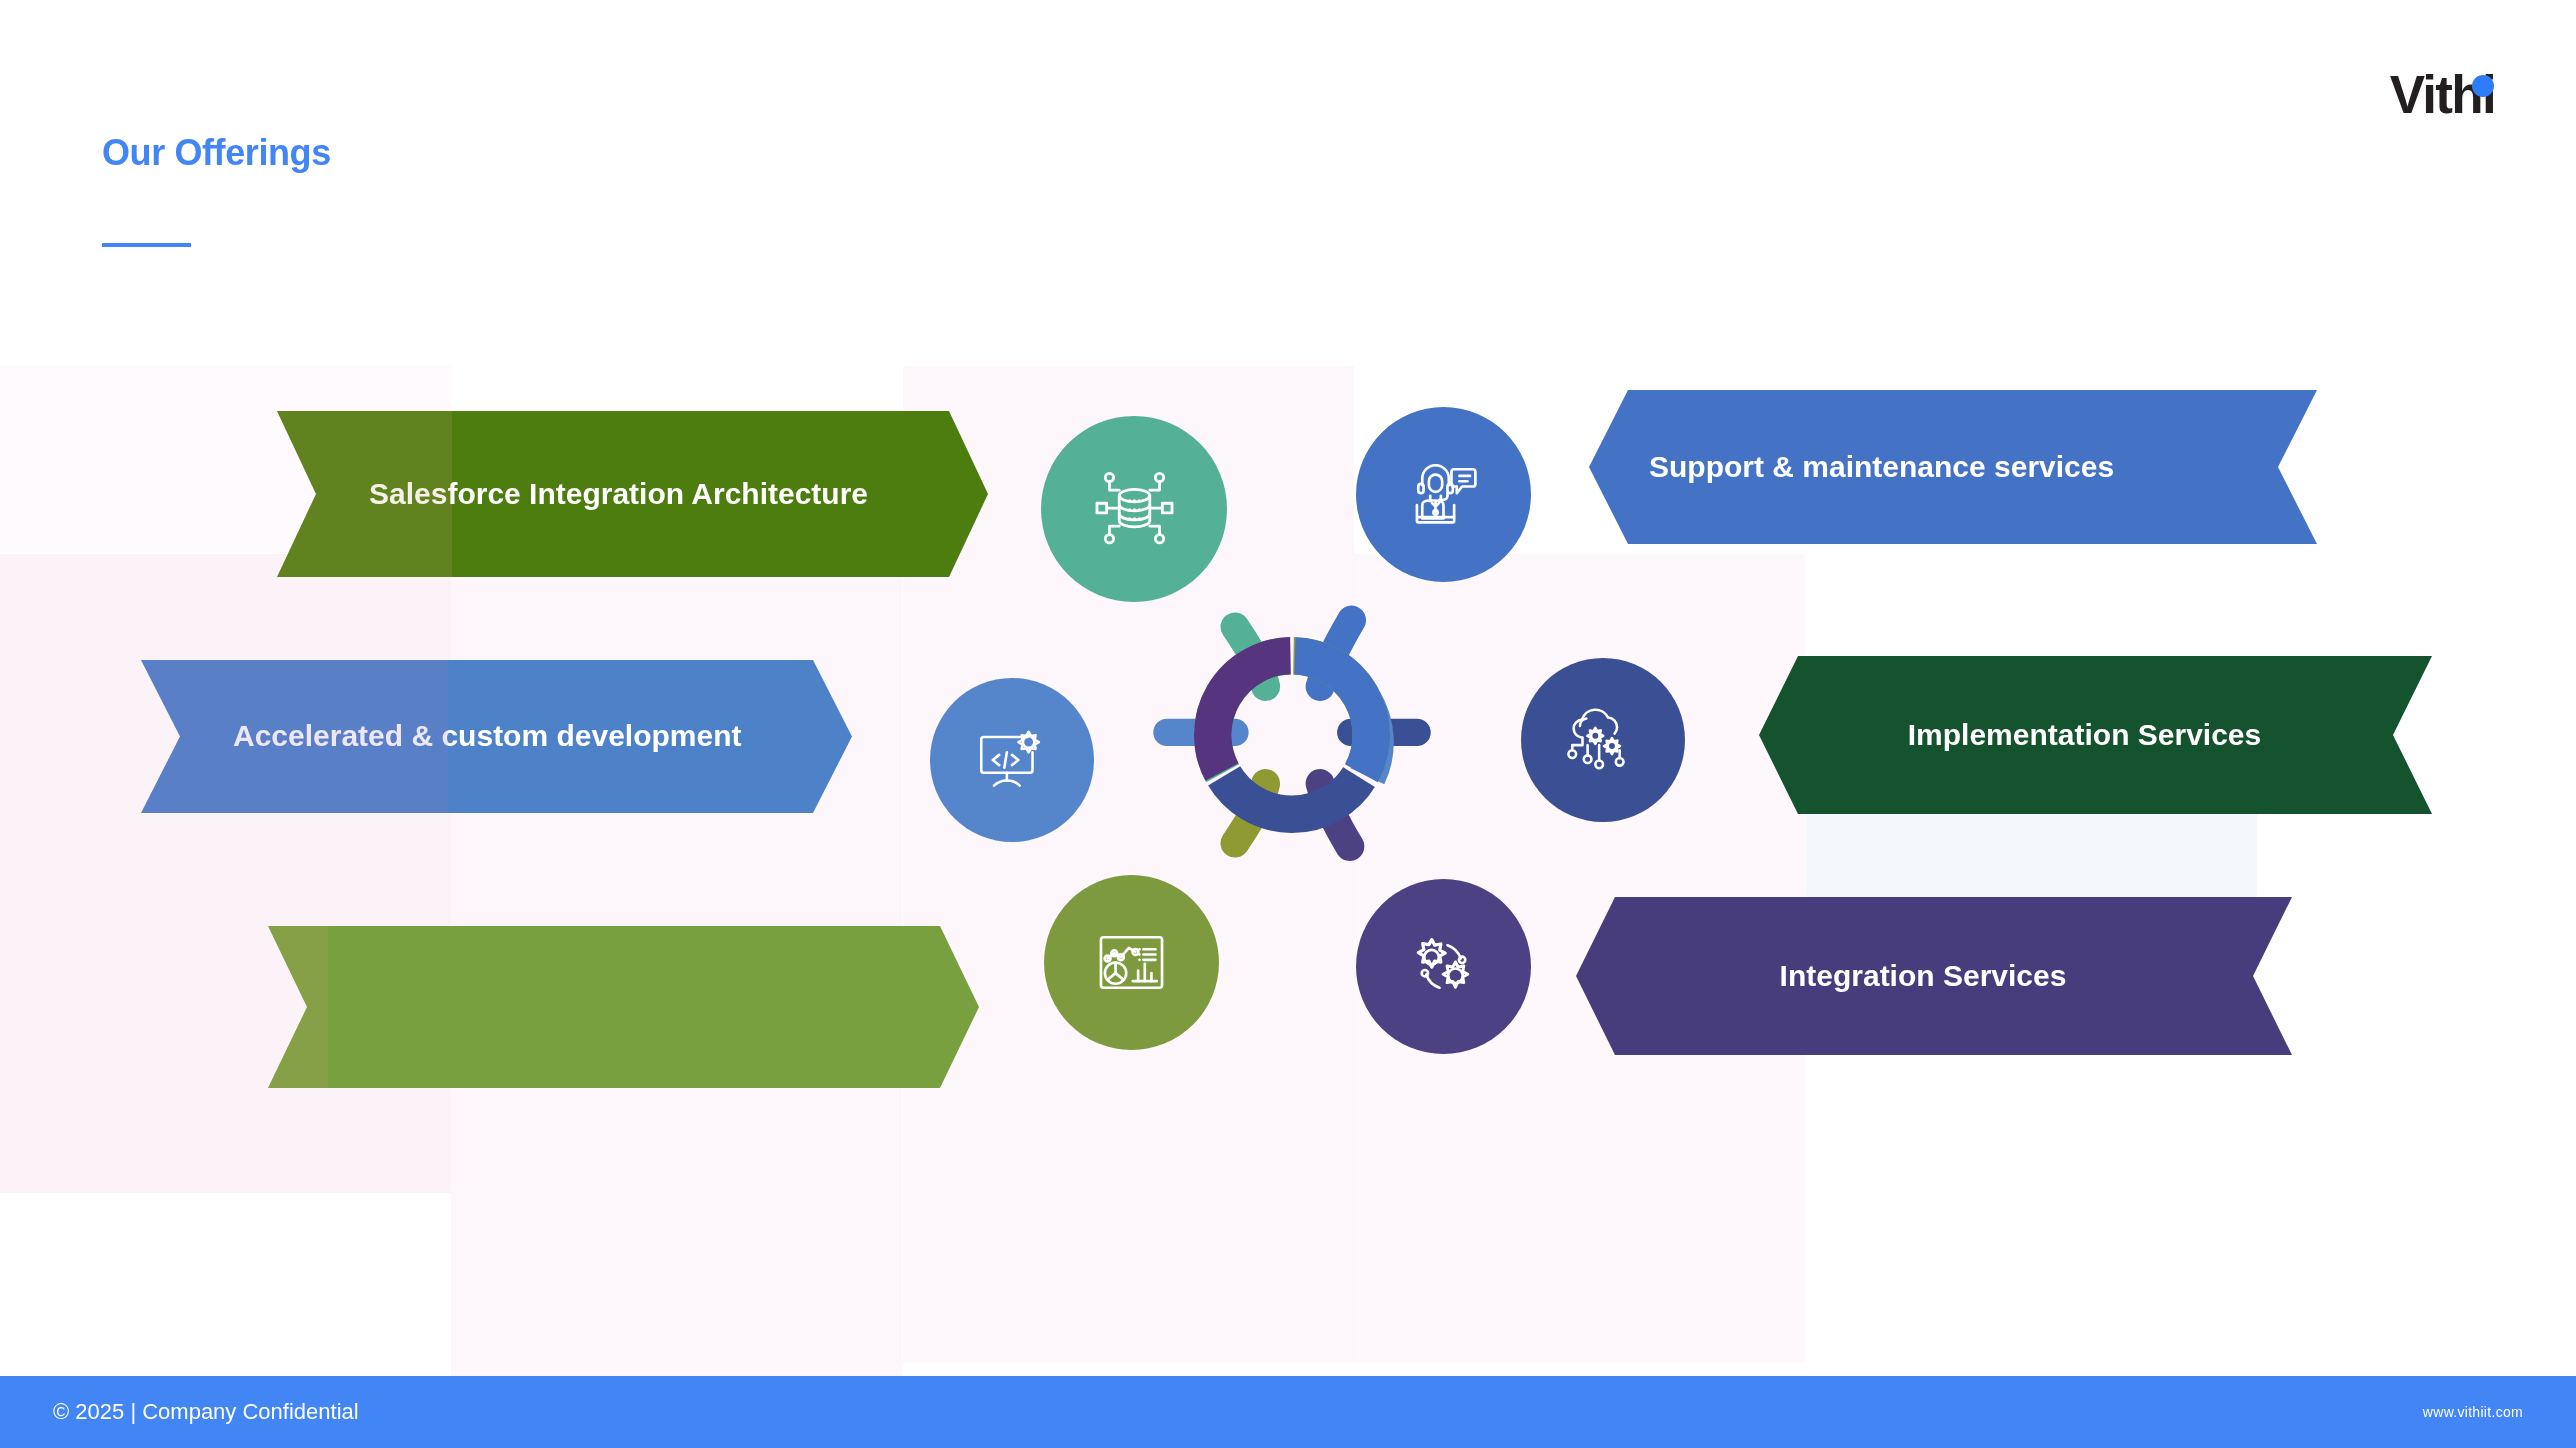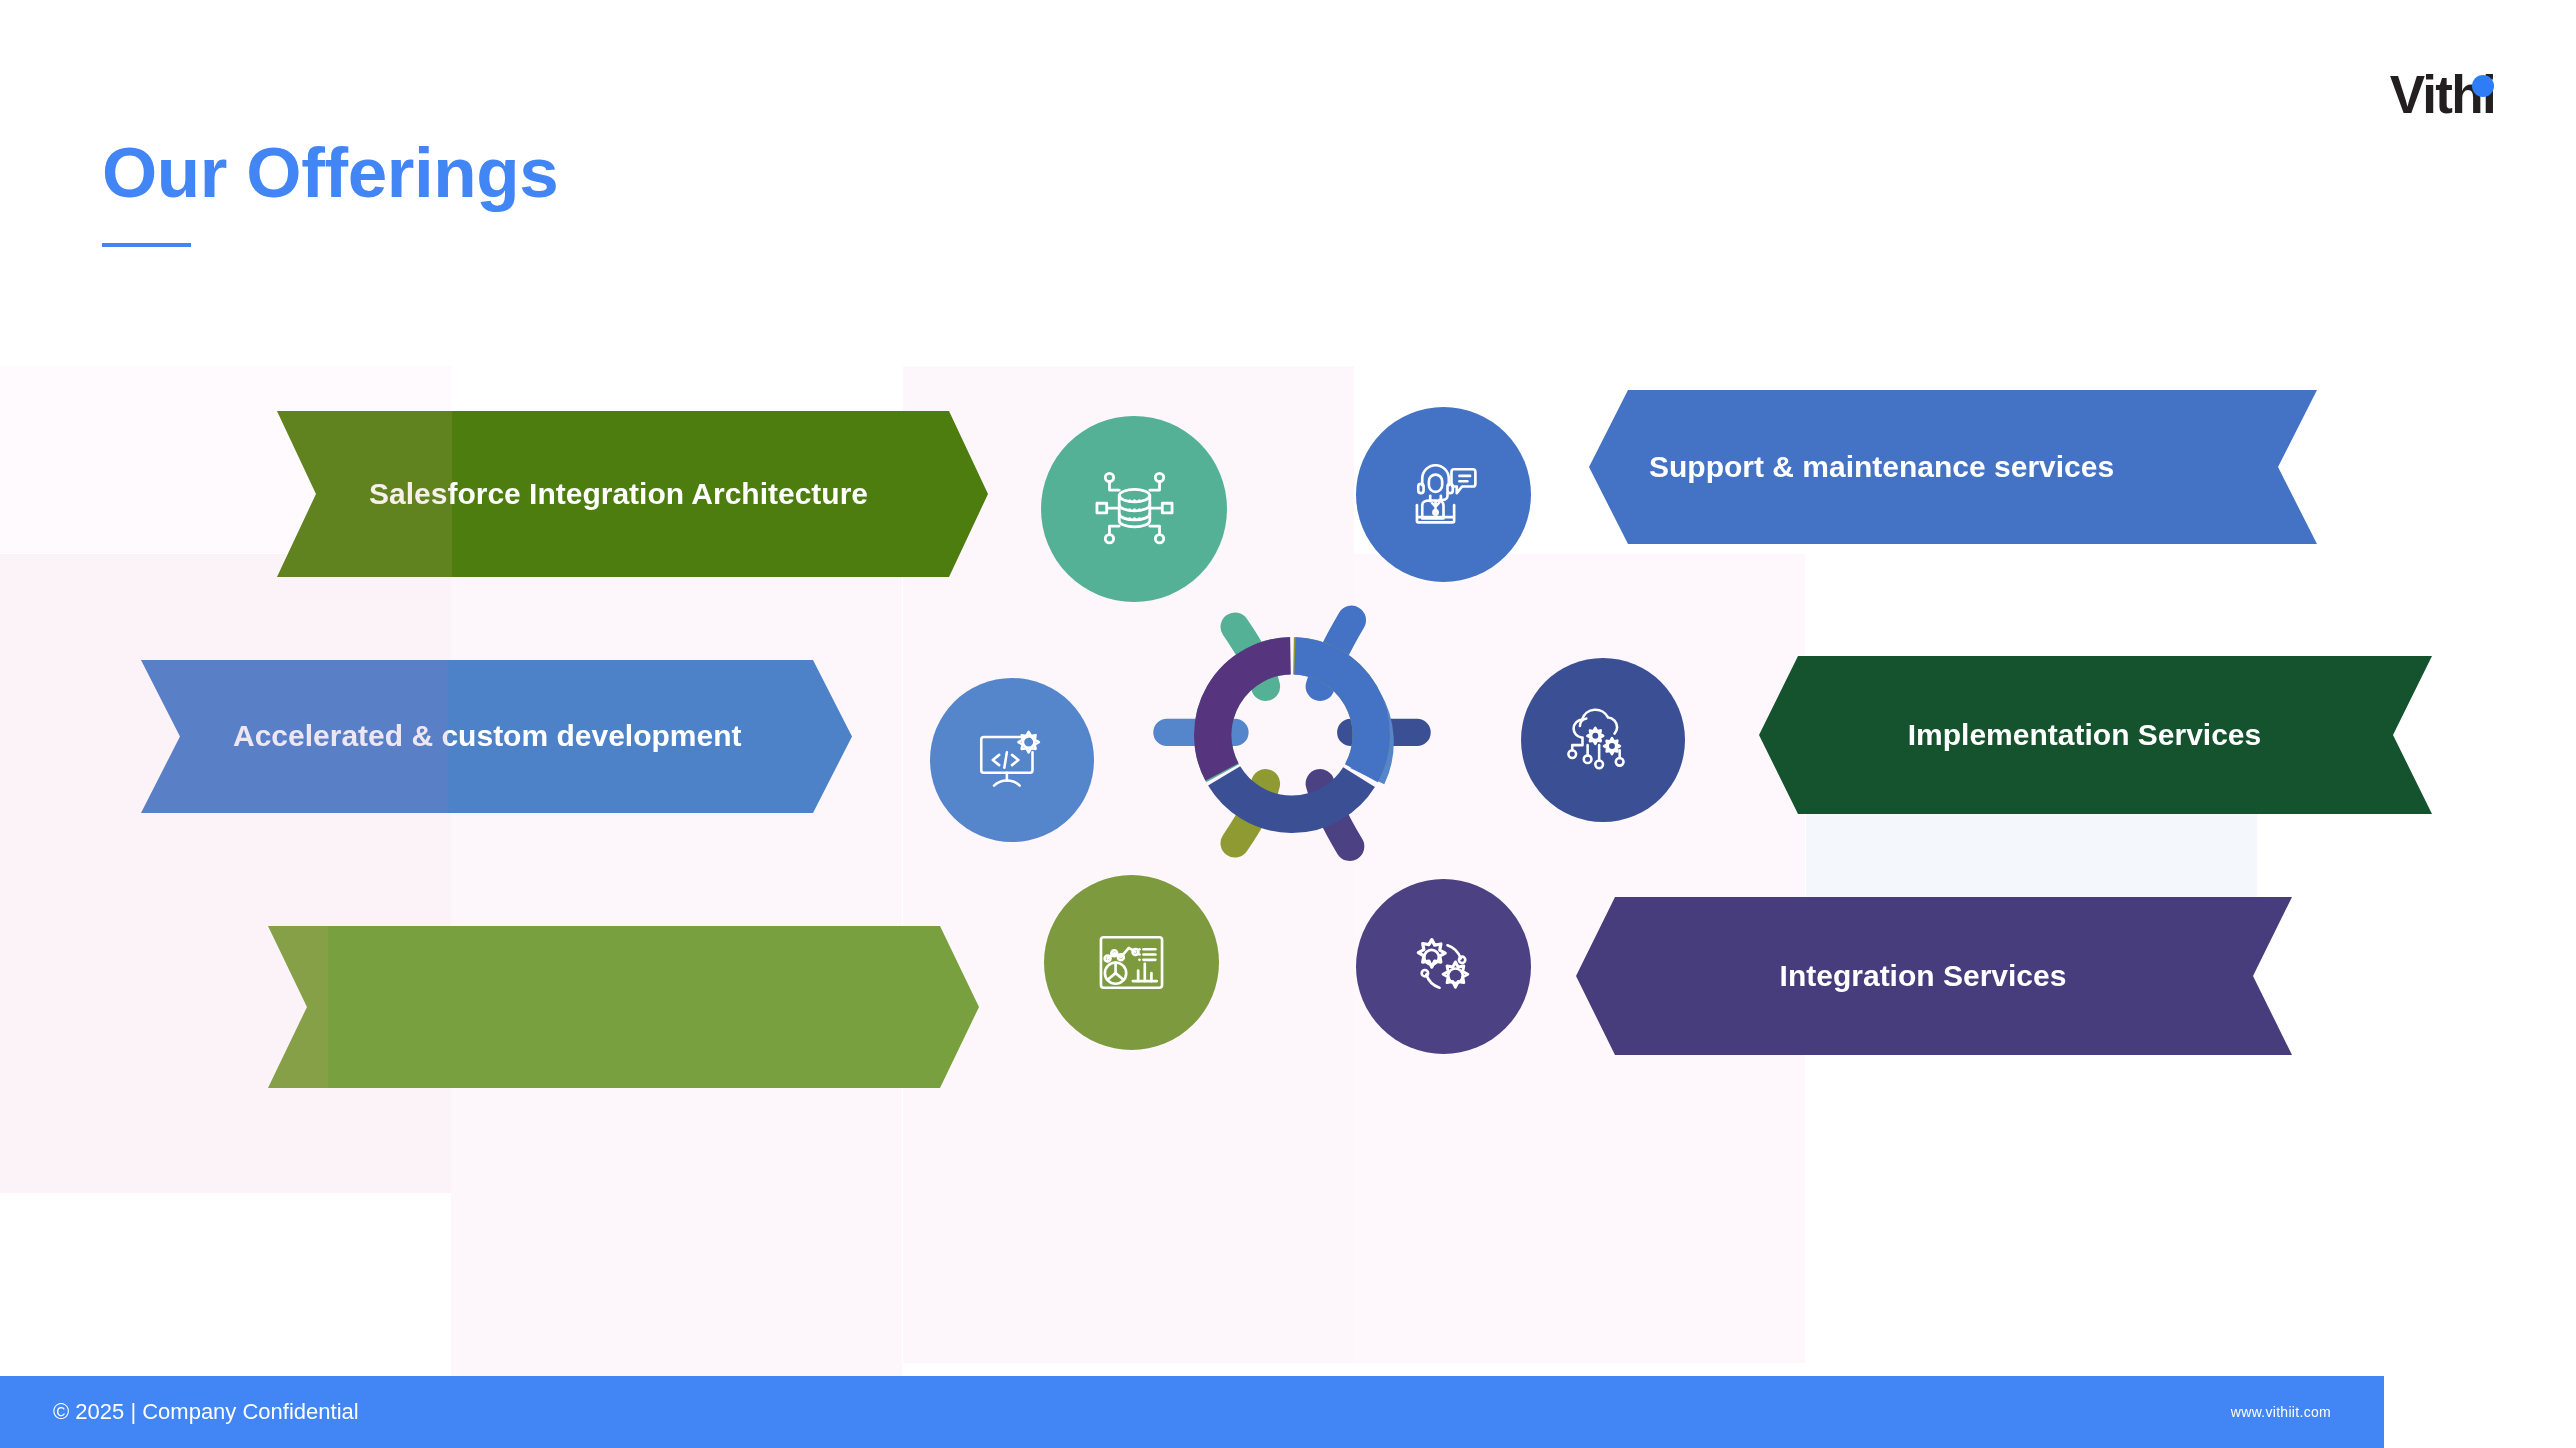--- a/index.html
+++ b/index.html
@@ -18,21 +18,21 @@
   .bg-b2 { left:451px; top:554px;  width:451px;  height:852px; background:#fdf6fb; opacity:.9;}
   .bg-b3 { left:903px;top:366px;  width:451px;  height:554px;  background:#fdf4fa; opacity:.8;}
   .bg-b4 { left:1354px;top:554px;  width:451px;  height:809px;  background:#fdf6fb; opacity:.75;}
   .bg-b5 { left:903px;top:920px; width:451px;  height:443px;  background:#fcf2f9; opacity:.6;}
   .bg-b6 { left:1806px;top:767px;  width:451px;  height:170px;  background:#f2f7fd; opacity:.85;}
   .bg-b7 { left:0;     top:366px;  width:451px;  height:187px;  background:#fdf6fb; opacity:.6;}
 
   
   .page-title {
     position:absolute; left:102px; top:132px;
-    font-size:71px; font-weight:bold; color:#4285f4;
+    font-size:36px; font-weight:bold; color:#4285f4;
     letter-spacing:-0.4px; white-space:nowrap;
   }
   .title-rule {
     position:absolute; left:102px; top:243px;
     width:89px; height:4.3px; background:#4285f4;
   }
   .logo {
     position:absolute; right:81px; top:68px;
     font-size:53px; font-weight:bold; color:#231f20;
     letter-spacing:-1.7px; line-height:1; white-space:nowrap;
@@ -87,21 +87,21 @@
 
   .b-db   { left:1041px; top:416px;  width:186px; height:186px; background:#54b195; }
   .b-sup  { left:1356px; top:407px;  width:175px; height:175px; background:#4472c4; }
   .b-dev  { left:930px; top:678px;  width:164px; height:164px; background:#5585cb; }
   .b-cld  { left:1521px; top:658px;  width:164px; height:164px; background:#3b4f95; }
   .b-ana  { left:1044px; top:875px; width:175px; height:175px; background:#7d9b3e; }
   .b-gear { left:1356px; top:879px; width:175px; height:175px; background:#4c4183; }
 
   
   .footer {
-    position:absolute; left:0; bottom:0; width:2384px; height:72px;
+    position:absolute; left:0; bottom:0; width:2576px; height:72px;
     background:#4285f4; display:flex; align-items:center;
     justify-content:space-between; padding:0 53px;
     color:#ffffff; font-size:22px;
   }
   .footer .right { font-size:14px; letter-spacing:0.3px; }
 </style>
 </head>
 <body>
 
 <div class="bg-layer">

